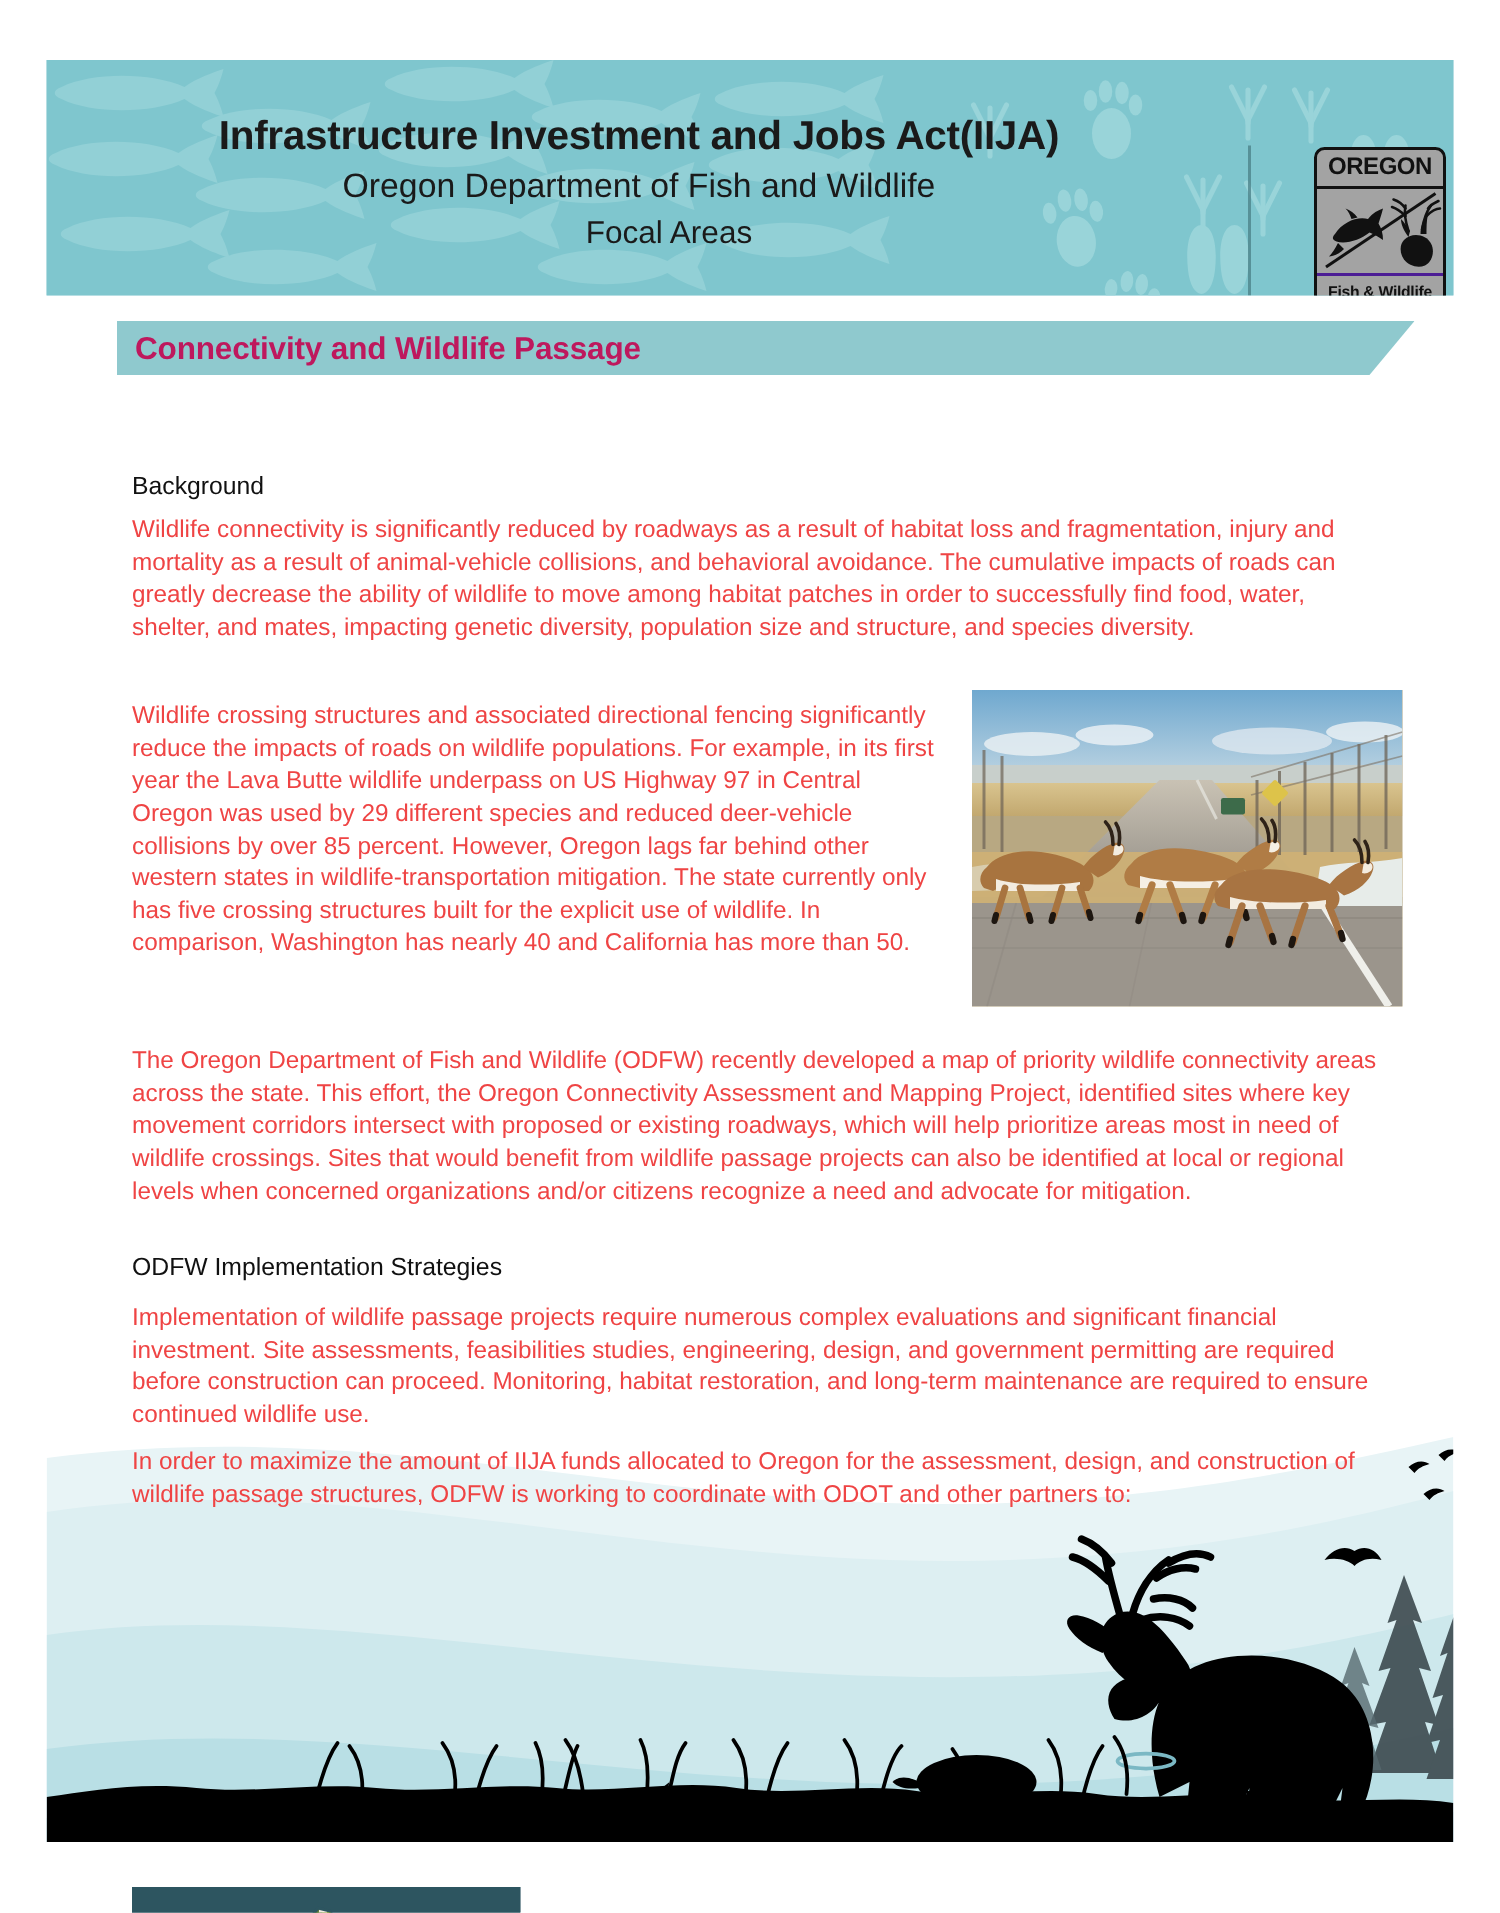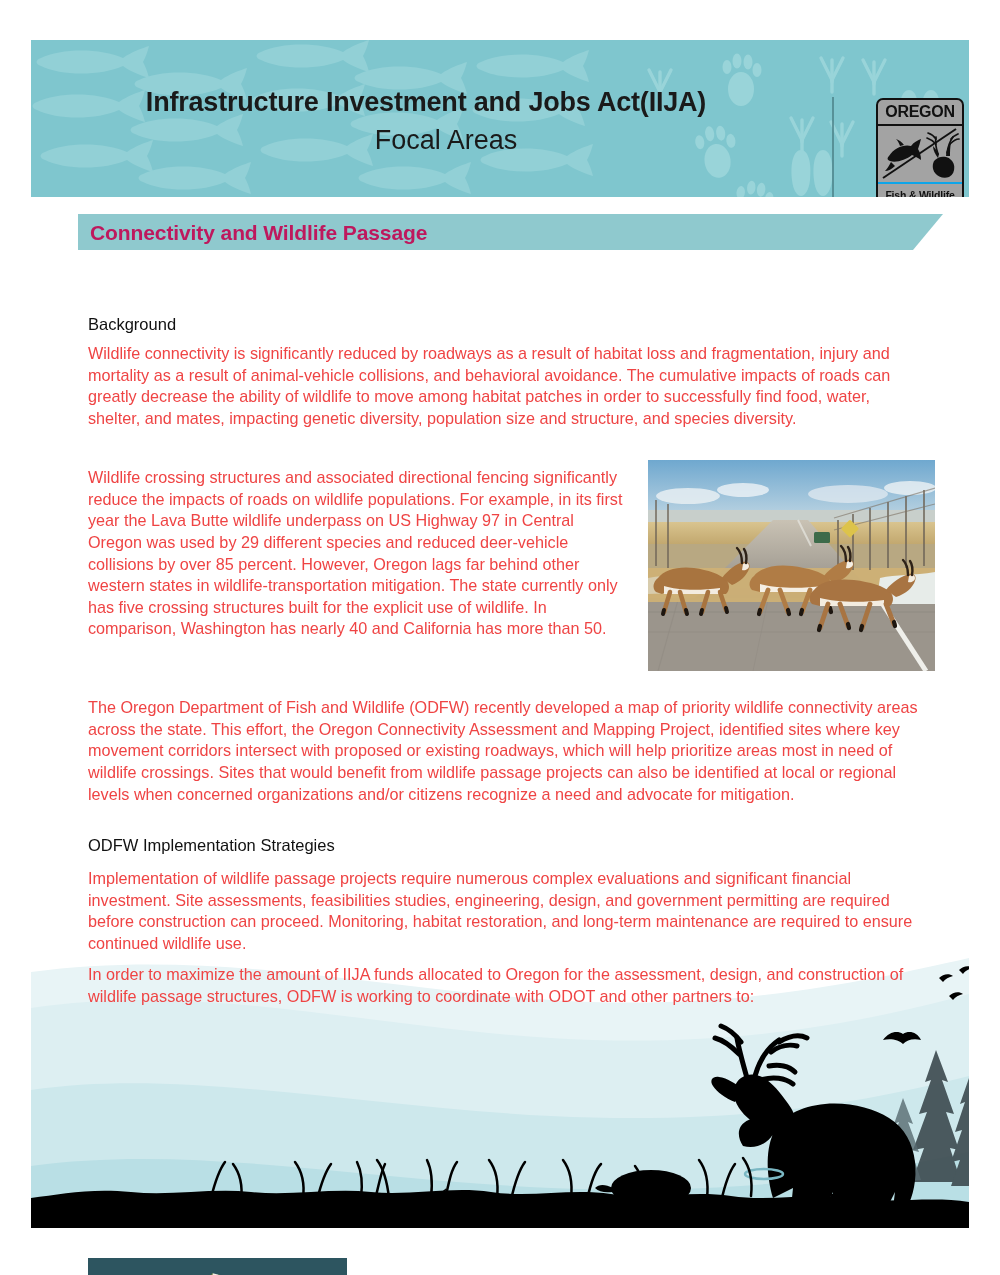--- a/index.html
+++ b/index.html
@@ -21,20 +21,21 @@
     background: #ffffff;
   }
 
   
   .header-band {
     position: absolute;
     left: 31px; top: 40px;
     width: 938px; height: 157px;
     background: #7fc6ce;
     overflow: hidden;
+    text-align: center;
   }
   .header-pattern { position: absolute; inset: 0; }
   .header-title-wrap {
     position: absolute;
     left: 0; top: 0;
     width: 790px; height: 157px;
     display: flex; flex-direction: column;
     align-items: center; justify-content: center;
     padding-top: 6px;
   }
@@ -42,21 +43,21 @@
     font-size: 27px; font-weight: bold;
     color: #1a1a1a; letter-spacing: -0.2px;
     line-height: 1.28;
     font-family: "Liberation Sans", sans-serif;
   }
   .hdr-line2 {
     font-size: 22.5px; color: #1a1a1a;
     line-height: 1.35; margin-top: 2px;
   }
   .hdr-line3 {
-    font-size: 27px; color: #1a1a1a;
+    font-size: 21px; color: #1a1a1a;
     line-height: 1.35; margin-top: 2px; margin-left: 40px;
   }
   .hdr-divider {
     position: absolute;
     left: 801px; top: 57px;
     width: 1.5px; height: 100px;
     background: #4a7f86;
     opacity: 0.75;
   }
 
@@ -73,21 +74,21 @@
   .logo-top {
     height: 26px; border-bottom: 2px solid #111;
     display: flex; align-items: center; justify-content: center;
   }
   .logo-top span {
     font-size: 16px; font-weight: bold; color: #111;
     letter-spacing: -0.3px;
   }
   .logo-mid { position: relative; height: 56px; }
   .logo-bottom {
-    height: 23px; border-top: 2px solid #0ea5e9;
+    height: 23px; border-top: 2px solid #4c1d95;
     display: flex; align-items: center; justify-content: center;
   }
   .logo-bottom span {
     font-size: 10.5px; font-weight: bold; color: #111;
     letter-spacing: -0.2px;
   }
 
   
   .section-banner {
     position: absolute;
@@ -351,20 +352,21 @@
         </g>
         <g transform="translate(878,50)">
           <path d="M0,0 C7,0 11,12 9,30 C8,40 4,46 0,46 C-4,46 -8,40 -9,30 C-11,12 -7,0 0,0 Z"></path>
           <path d="M22,0 C29,0 33,12 31,30 C30,40 26,46 22,46 C18,46 14,40 13,30 C11,12 15,0 22,0 Z"></path>
         </g>
       </g>
     </svg>
 
     <div class="header-title-wrap">
       <div class="hdr-line1">Infrastructure Investment and Jobs Act(IIJA)</div>
+      <div class="hdr-line2">Oregon Department of Fish and Wildlife</div>
       <div class="hdr-line3">Focal Areas</div>
     </div>
 
     <div class="hdr-divider"></div>
 
     <div class="odfw-logo">
       <div class="logo-top">
         <span>OREGON</span>
       </div>
       <div class="logo-mid">

